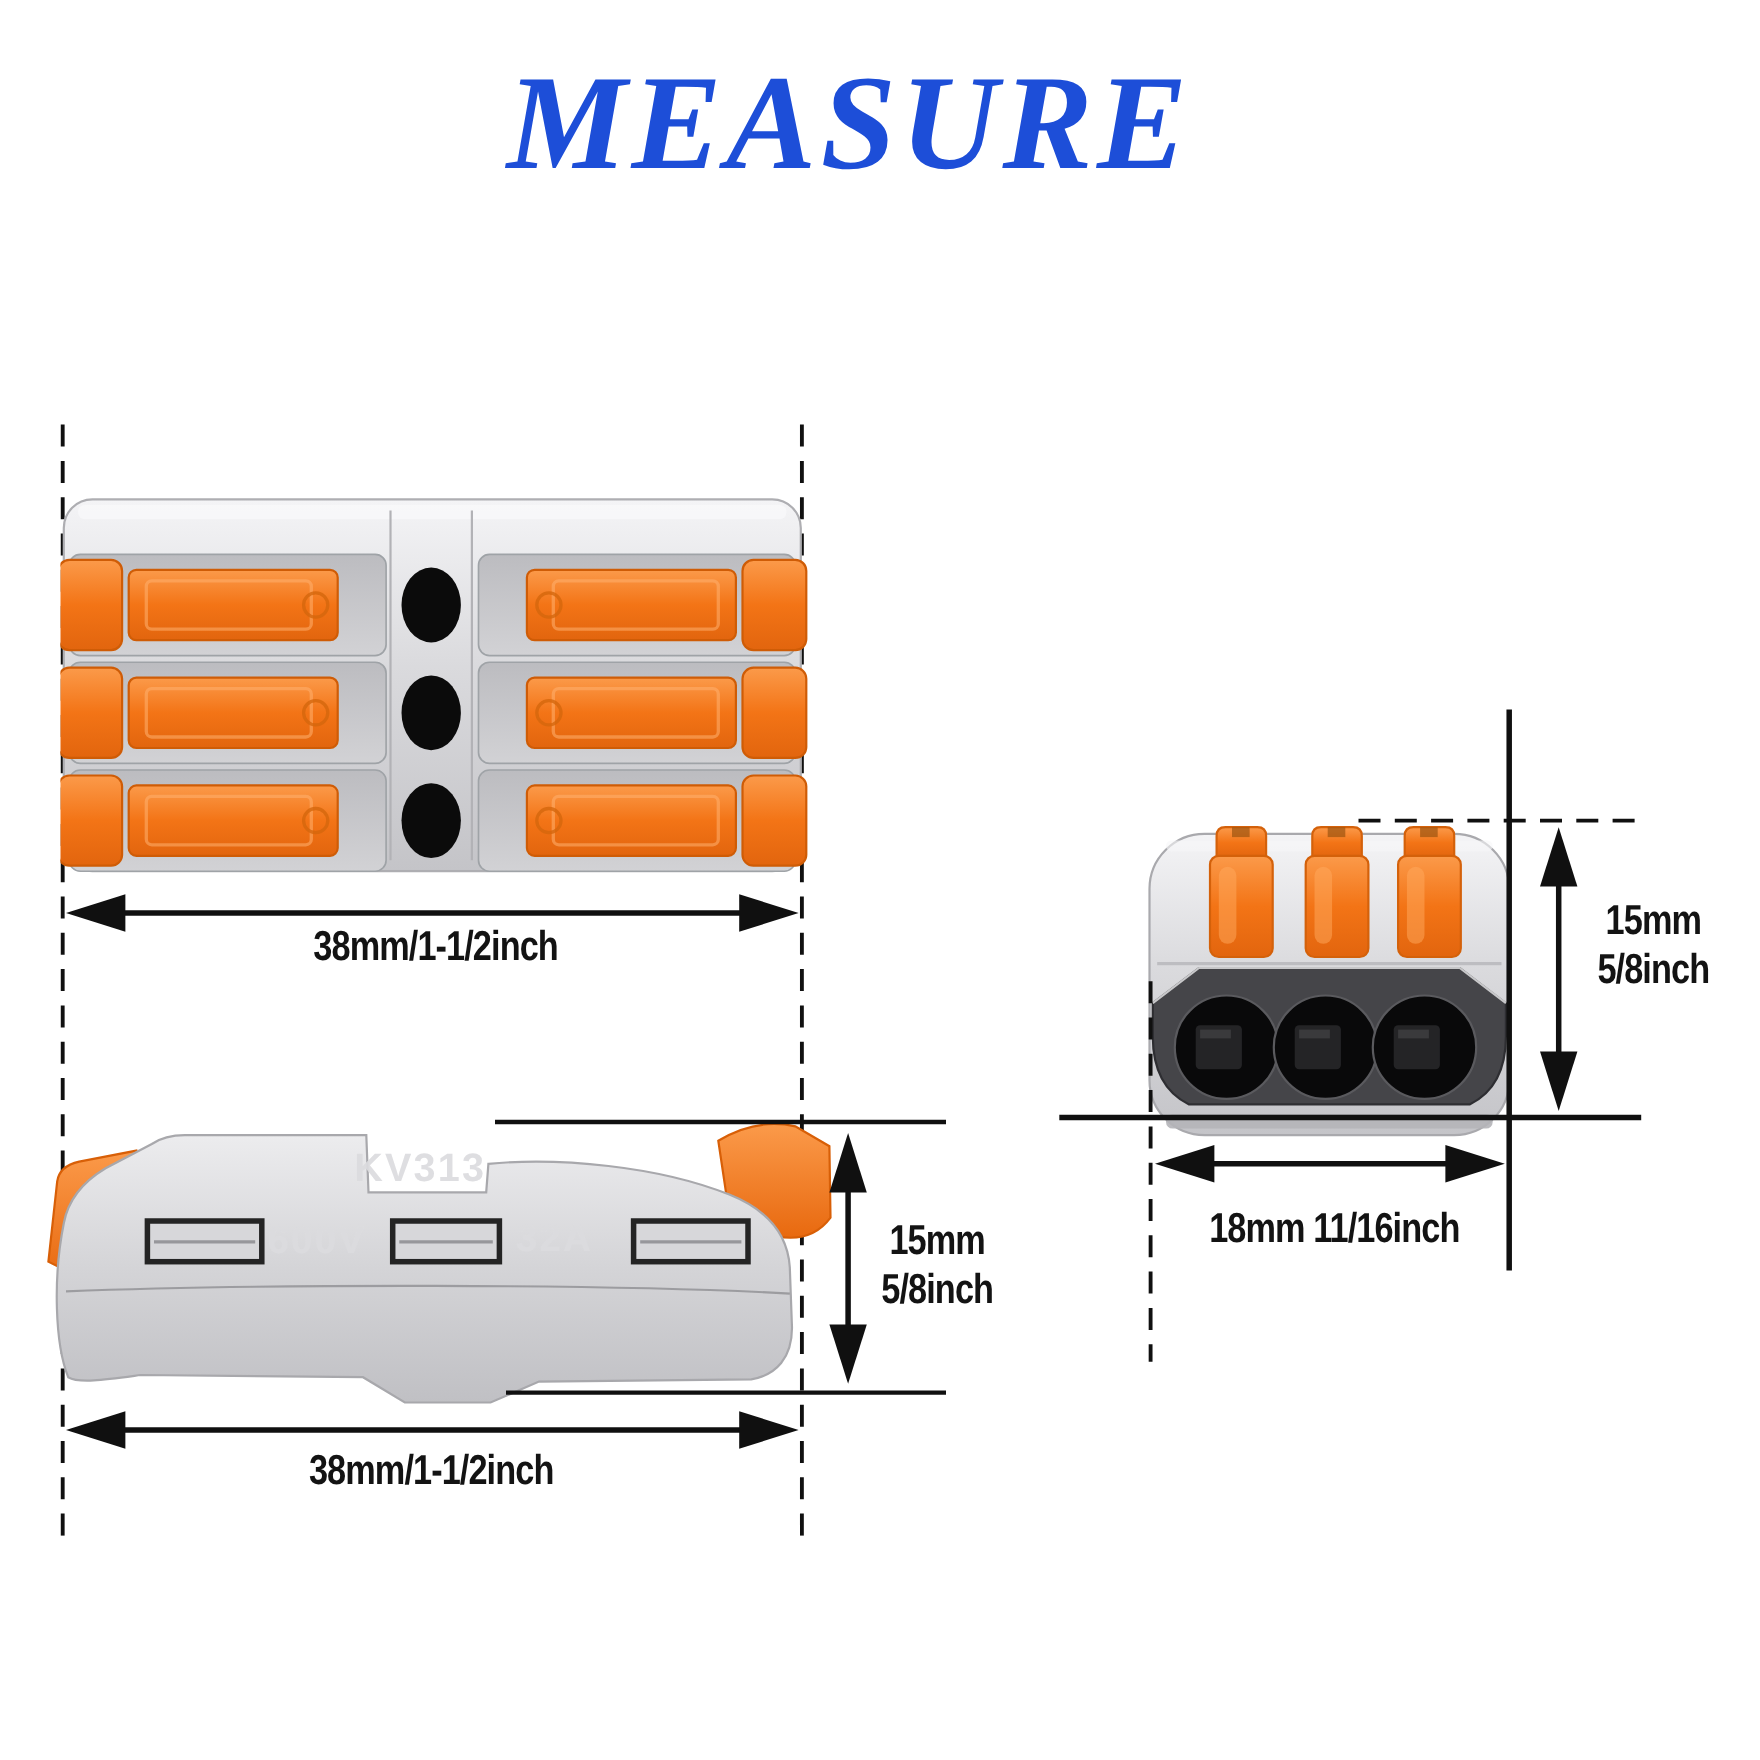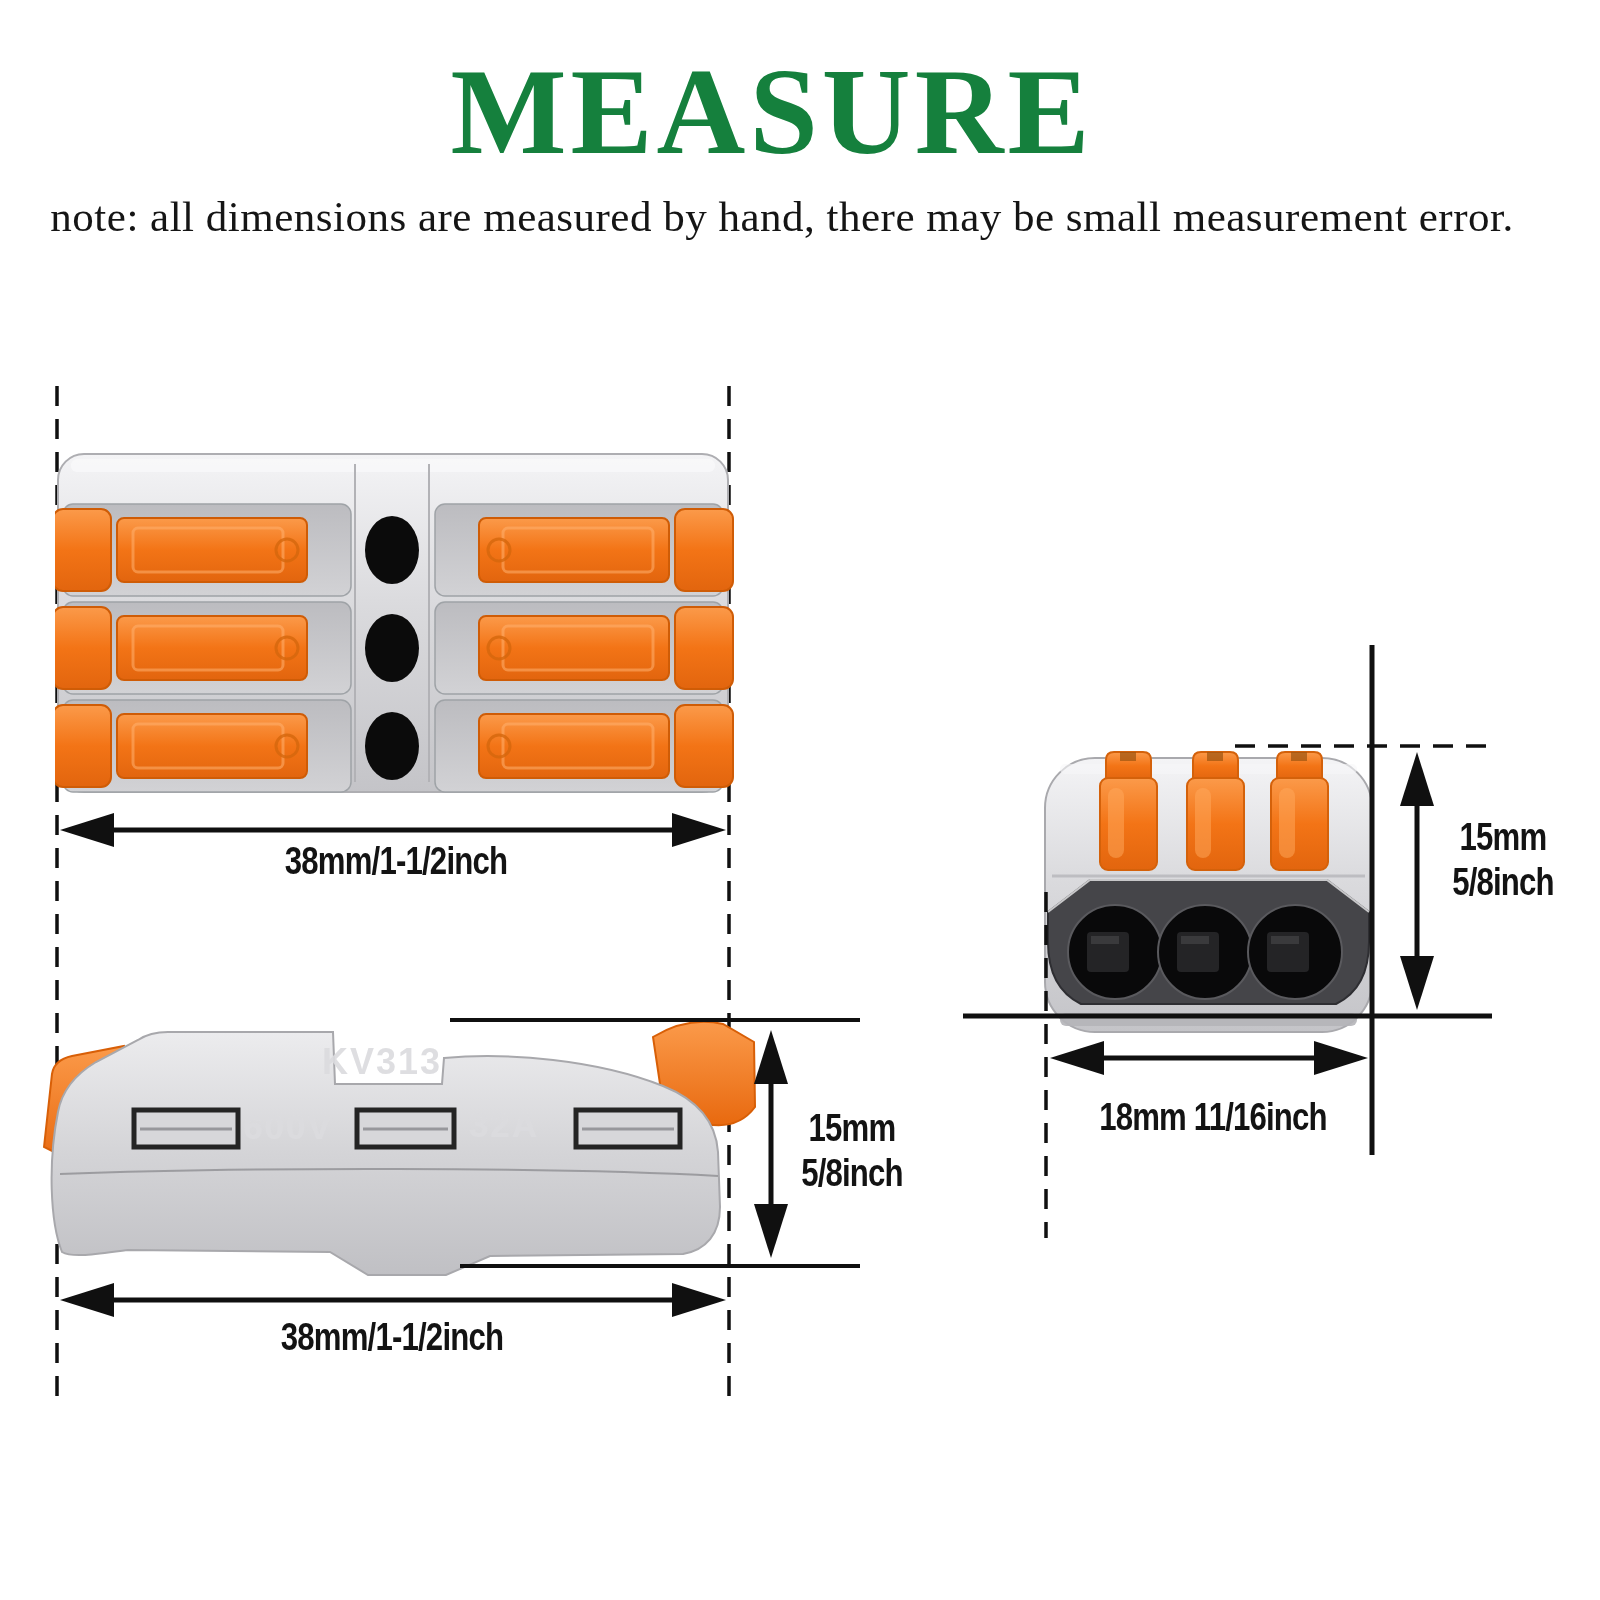--- a/index.html
+++ b/index.html
@@ -1,20 +1,20 @@
 <!DOCTYPE html>
 <html><head>
 <meta charset="utf-8">
 <style>
   html,body{margin:0;padding:0;background:#fff;}
   .canvas{position:relative;width:1600px;height:1600px;background:#ffffff;overflow:hidden;
           font-family:"Liberation Sans",sans-serif;}
   .title{position:absolute;top:44px;left:772px;transform:translateX(-50%);
          font-family:"Liberation Serif",serif;font-weight:700;font-size:123px;
-         color:#15803d;letter-spacing:4px;white-space:nowrap;line-height:1.1;}
+         color:#1d4ed8;letter-spacing:4px;white-space:nowrap;line-height:1.1;font-style:italic;}
   .note{position:absolute;top:192px;left:782px;transform:translateX(-50%);
         font-family:"Liberation Serif",serif;font-size:43px;color:#151515;
         white-space:nowrap;letter-spacing:0.5px;}
   .dim-label{position:absolute;transform:translateX(-50%) scaleX(0.82);
              font-weight:700;font-size:38px;letter-spacing:-1px;color:#131313;
              white-space:nowrap;text-align:center;}
   .dim-label .ln{display:block;line-height:45px;}
   svg.layer{position:absolute;left:0;top:0;pointer-events:none;}
   svg.fig{position:absolute;}
   .dash{stroke:#101010;stroke-width:3.5;stroke-dasharray:20 13;fill:none;}
@@ -22,21 +22,20 @@
   .ext5{stroke:#101010;stroke-width:5;fill:none;}
   .shaft{stroke:#101010;stroke-width:5;fill:none;}
   .head{fill:#101010;stroke:none;}
 </style>
 </head>
 <body>
 
 <div class="canvas">
 
   <div class="title">MEASURE</div>
-  <div class="note">note: all dimensions are measured by hand, there may be small measurement error.</div>
 
   <svg class="layer" width="1600" height="1600" viewBox="0 0 1600 1600">
     <line class="dash" x1="57" y1="386" x2="57" y2="1408"></line>
     <line class="dash" x1="729" y1="386" x2="729" y2="1408"></line>
   </svg>
 
   <svg class="fig" style="left:55px;top:448px;" width="680" height="350" viewBox="0 0 680 350">
     <defs>
       <linearGradient id="gBody" x1="0" y1="0" x2="0" y2="1">
         <stop offset="0" stop-color="#f4f4f6"></stop>

